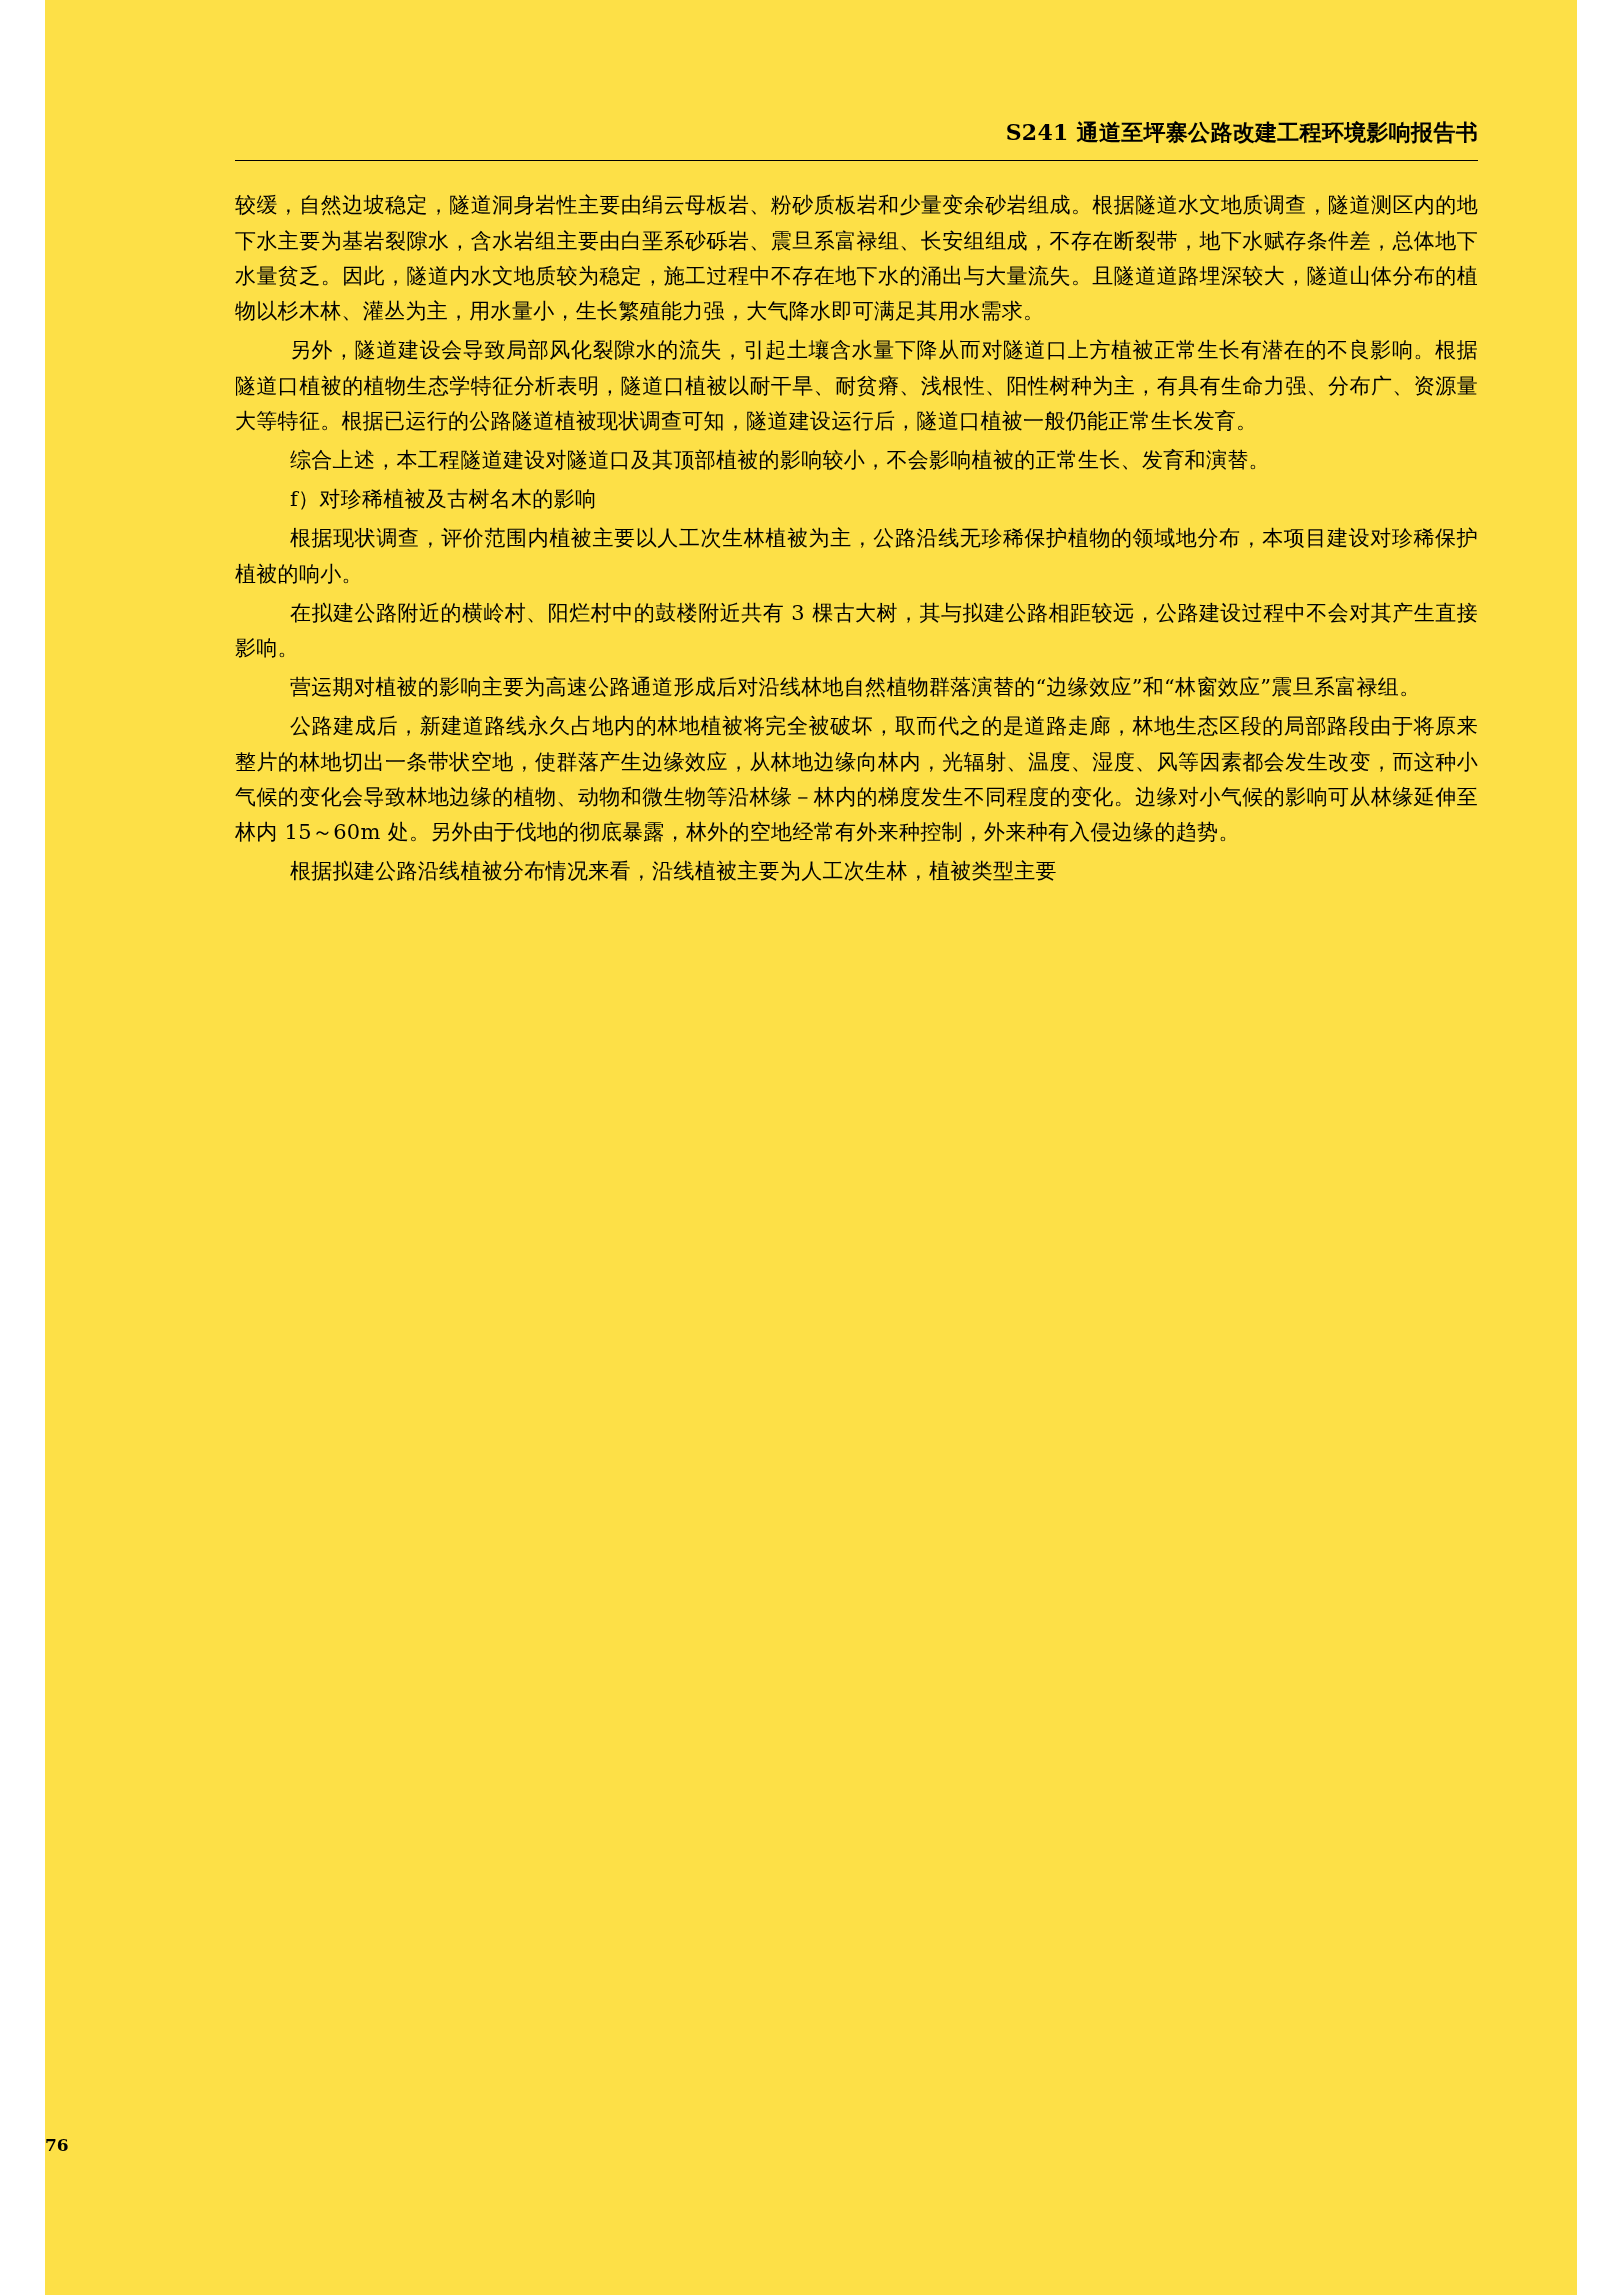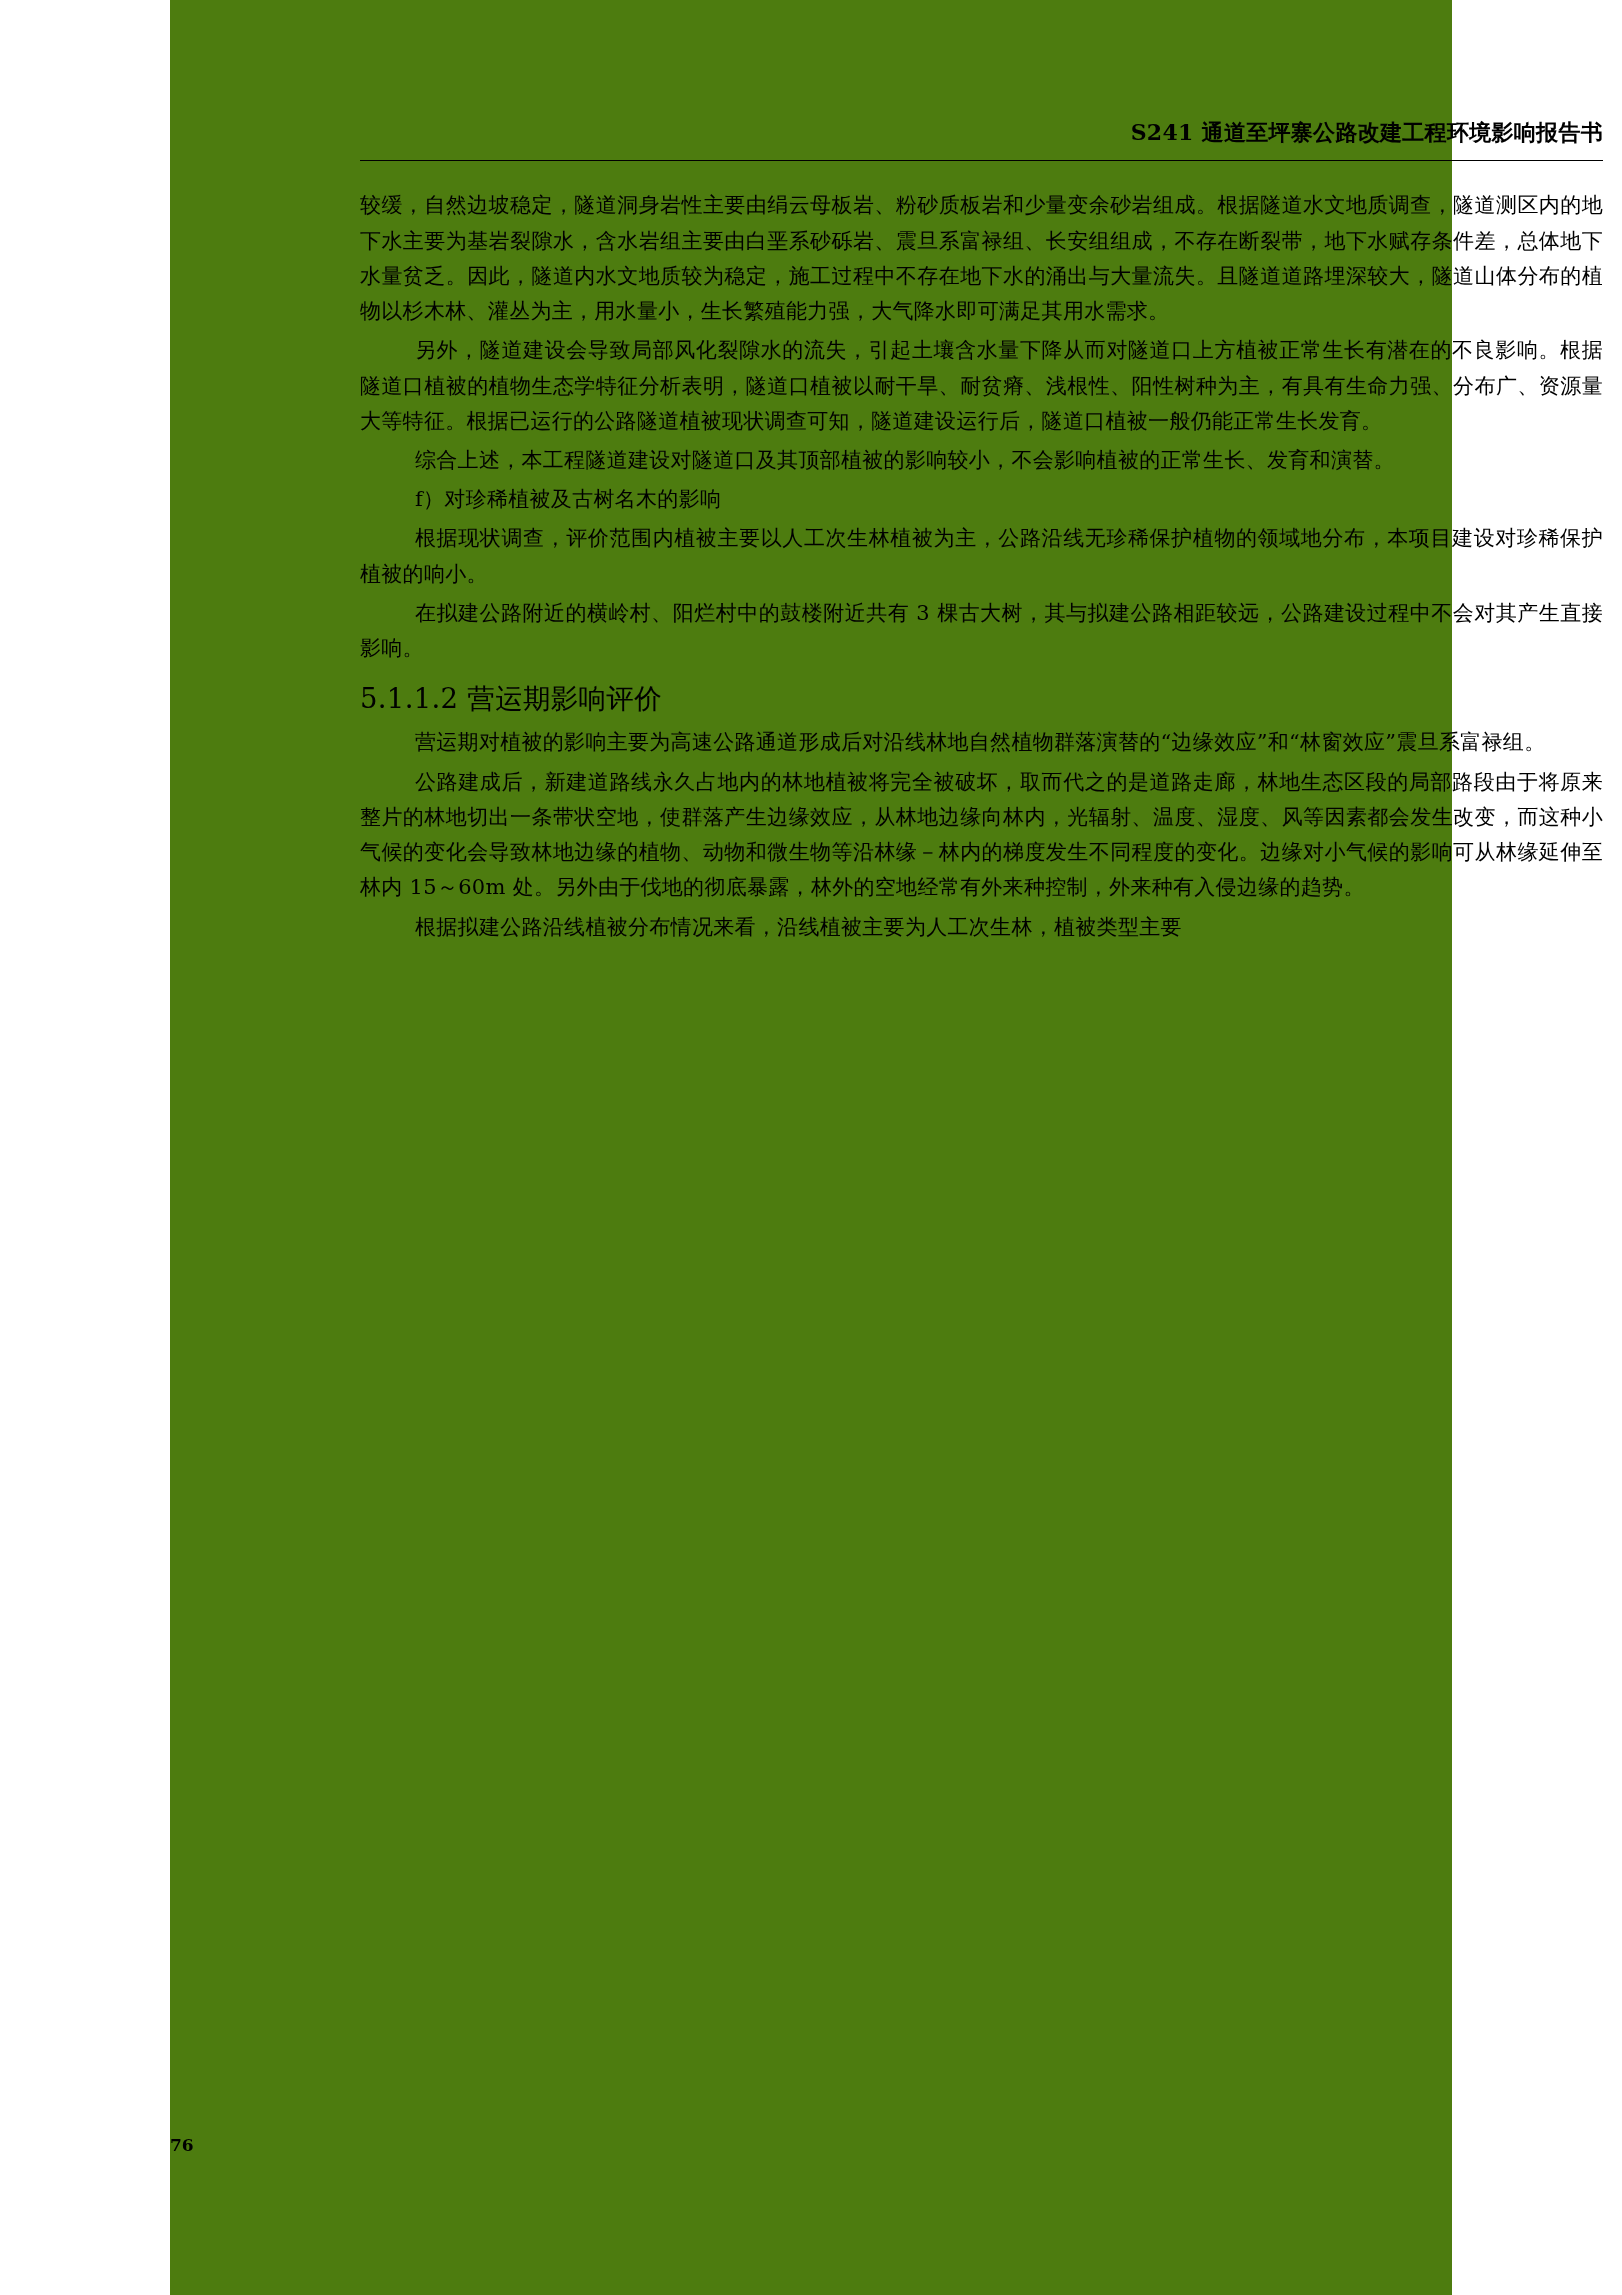--- a/index.html
+++ b/index.html
@@ -2,23 +2,23 @@
 <html style="font-size:10.5px"><head>
 <meta charset="utf-8">
 <style>
   html, body {
     margin: 0;
     padding: 0;
     background: #ffffff;
   }
   .page {
     position: relative;
-    width: 1282px;
+    width: 1532px;
     height: 2295px;
-    background: #4d7c0f;
+    background: #fde047;
     margin: 0 auto;
     box-sizing: border-box;
     font-family: "DejaVu Serif", "Liberation Serif", serif;
     color: #000000;
   }
   .content {
     position: absolute;
     left: 190px;
     top: 118px;
     width: 1243px;
@@ -76,21 +76,20 @@
     <div class="header">S241 通道至坪寨公路改建工程环境影响报告书</div>
     <hr class="header-rule">
 
     <p class="body-text">较缓，自然边坡稳定，隧道洞身岩性主要由绢云母板岩、粉砂质板岩和少量变余砂岩组成。根据隧道水文地质调查，隧道测区内的地下水主要为基岩裂隙水，含水岩组主要由白垩系砂砾岩、震旦系富禄组、长安组组成，不存在断裂带，地下水赋存条件差，总体地下水量贫乏。因此，隧道内水文地质较为稳定，施工过程中不存在地下水的涌出与大量流失。且隧道道路埋深较大，隧道山体分布的植物以杉木林、灌丛为主，用水量小，生长繁殖能力强，大气降水即可满足其用水需求。</p>
     <p class="body-text indent">另外，隧道建设会导致局部风化裂隙水的流失，引起土壤含水量下降从而对隧道口上方植被正常生长有潜在的不良影响。根据隧道口植被的植物生态学特征分析表明，隧道口植被以耐干旱、耐贫瘠、浅根性、阳性树种为主，有具有生命力强、分布广、资源量大等特征。根据已运行的公路隧道植被现状调查可知，隧道建设运行后，隧道口植被一般仍能正常生长发育。</p>
     <p class="body-text indent">综合上述，本工程隧道建设对隧道口及其顶部植被的影响较小，不会影响植被的正常生长、发育和演替。</p>
     <p class="body-text indent">f）对珍稀植被及古树名木的影响</p>
     <p class="body-text indent">根据现状调查，评价范围内植被主要以人工次生林植被为主，公路沿线无珍稀保护植物的领域地分布，本项目建设对珍稀保护植被的响小。</p>
     <p class="body-text indent">在拟建公路附近的横岭村、阳烂村中的鼓楼附近共有 3 棵古大树，其与拟建公路相距较远，公路建设过程中不会对其产生直接影响。</p>
 
-    <h3 class="section-heading">5.1.1.2  营运期影响评价</h3>
 
     <p class="body-text indent">营运期对植被的影响主要为高速公路通道形成后对沿线林地自然植物群落演替的“边缘效应”和“林窗效应”震旦系富禄组。</p>
     <p class="body-text indent">公路建成后，新建道路线永久占地内的林地植被将完全被破坏，取而代之的是道路走廊，林地生态区段的局部路段由于将原来整片的林地切出一条带状空地，使群落产生边缘效应，从林地边缘向林内，光辐射、温度、湿度、风等因素都会发生改变，而这种小气候的变化会导致林地边缘的植物、动物和微生物等沿林缘－林内的梯度发生不同程度的变化。边缘对小气候的影响可从林缘延伸至林内 15～60m 处。另外由于伐地的彻底暴露，林外的空地经常有外来种控制，外来种有入侵边缘的趋势。</p>
     <p class="body-text indent">根据拟建公路沿线植被分布情况来看，沿线植被主要为人工次生林，植被类型主要</p>
 
   </div>
 
   <div class="page-number">76</div>
 
 </div>

